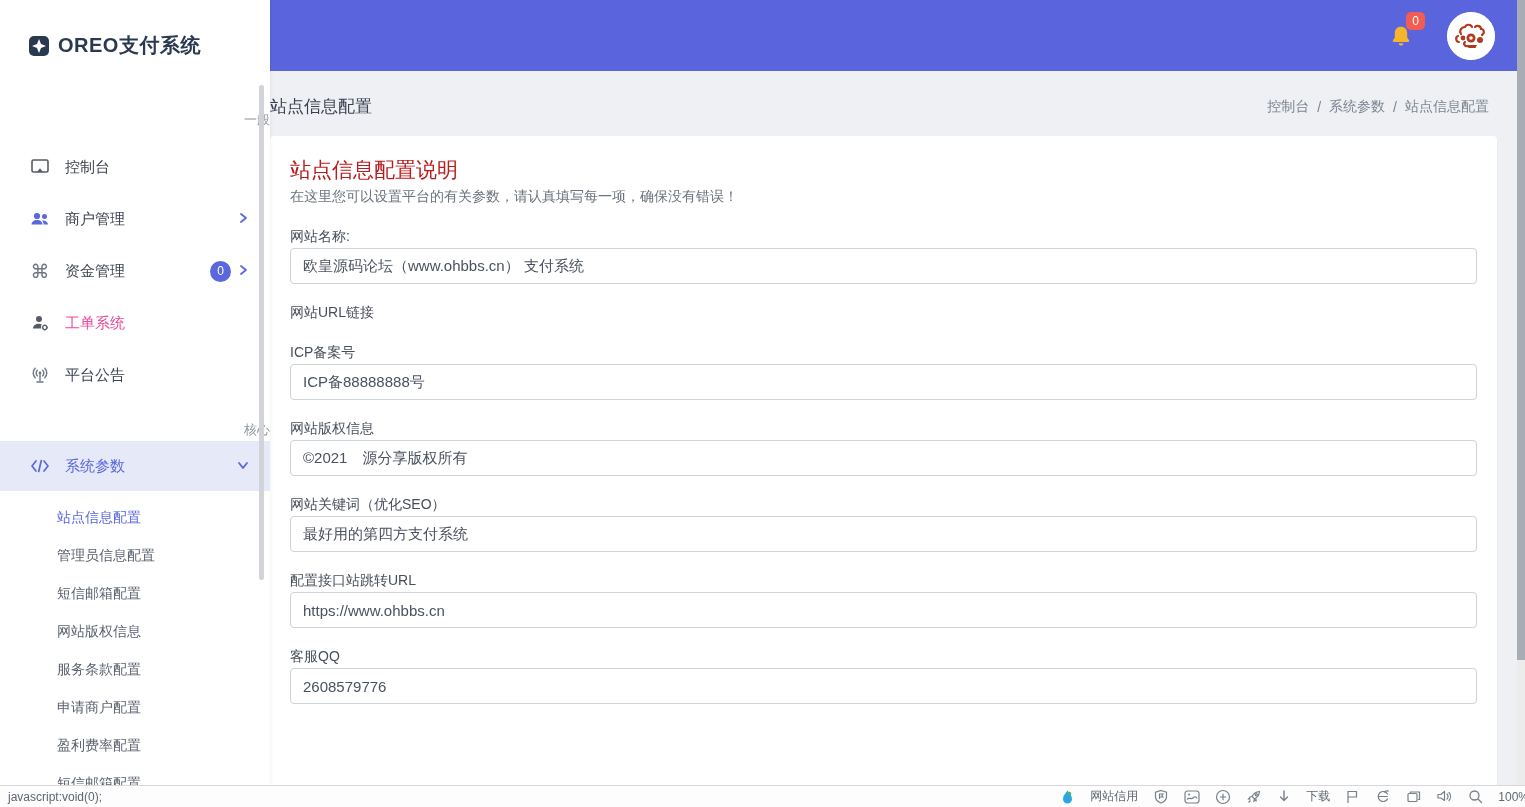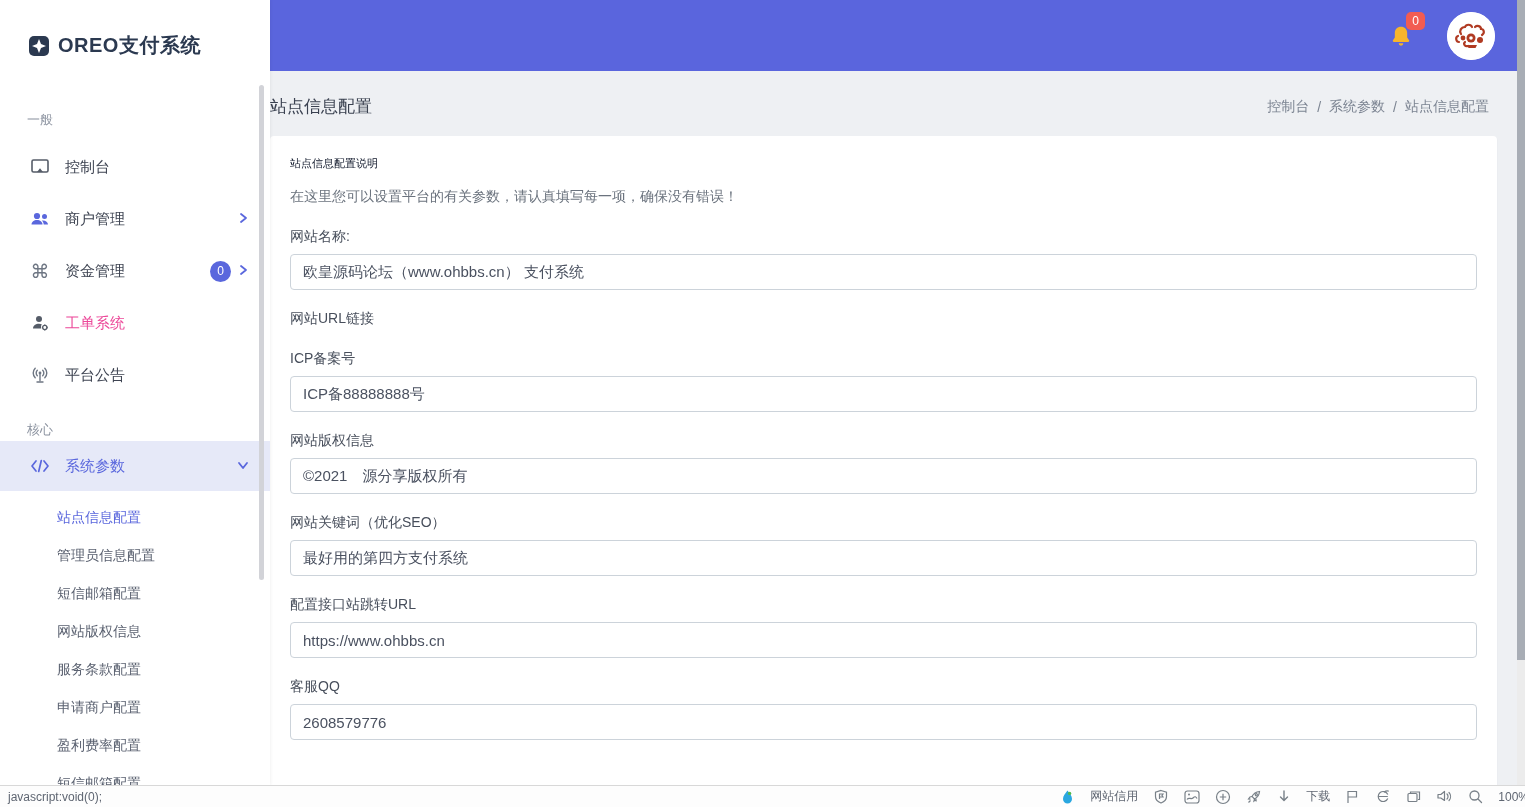--- a/index.html
+++ b/index.html
@@ -3,21 +3,21 @@
 <meta charset="utf-8">
 <style>
   * { margin:0; padding:0; box-sizing:border-box; }
   html,body { width:1525px; height:807px; overflow:hidden; }
   body {
     font-family:"Liberation Sans","DejaVu Sans",sans-serif;
     background:#eef0f3; position:relative; color:#3e4452;
   }
   
   .sidebar { position:absolute; left:0; top:0; width:270px; height:785px;
-             background:#fff; z-index:6; overflow:hidden; box-shadow:1px 0 3px rgba(0,0,0,.05); }
+             background:#fff; z-index:6; overflow:hidden; box-shadow:1px 0 3px rgba(0,0,0,.05);text-align:right; }
   .logo-row { display:flex; align-items:center; gap:8px; margin:32px 0 0 28px; cursor:pointer; }
   .logo-text { font-size:20px; font-weight:700; color:#2b3950; letter-spacing:.5px; }
   .section-label { margin:52px 0 0 27px; font-size:13px; color:#8c93a0; height:18px; }
   .section-label.core { margin-top:20px; }
   .nav { margin-top:12px; }
   .nav-item { height:52px; display:flex; align-items:center; padding:0 20px 0 28px;
               font-size:15px; color:#3e4452; cursor:pointer; }
   .ni-icon { width:24px; margin-right:13px; display:flex; align-items:center; justify-content:center; color:#6e7683; }
   .ni-label { flex:0 0 auto; }
   .spacer { flex:1; }
@@ -44,26 +44,26 @@
   .main { position:absolute; left:238px; top:71px; width:1279px; height:714px;
           background:#eef0f3; overflow:hidden; }
   .page-head { display:flex; align-items:center; justify-content:space-between;
                padding:24px 28px 0 32px; }
   .page-title { font-size:17px; color:#3a4150; }
   .breadcrumb { display:flex; align-items:center; gap:8px; font-size:14px; color:#7c8492; }
   .crumb { cursor:pointer; }
   .crumb.current { cursor:default; }
   .card { margin:18px 20px 0 32px; background:#fff; border-radius:4px; padding:20px 20px 40px 20px;
           box-shadow:0 1px 2px rgba(31,45,61,.06); height:700px; }
-  .card-heading { font-size:11px; color:#0f172a; height:20px; }
+  .card-heading { font-size:21px; color:#b91c1c; height:20px; }
   .card-desc { margin-top:12px; font-size:14px; color:#6b737e; height:20px; }
   .field { margin-top:20px; }
   .field:first-of-type { margin-top:28px; }
   .field-label { font-size:14px; color:#474e5b; height:20px; display:block; }
-  .field-input { margin-top:6px; width:100%; height:36px; border:1px solid #ccd3da; border-radius:4px;
+  .field-input { margin-top:0; width:100%; height:36px; border:1px solid #ccd3da; border-radius:4px;
                  padding:0 12px; font-size:15px; color:#4a5160; background:#fff; outline:none;
                  font-family:"Liberation Sans","DejaVu Sans",sans-serif; }
   
   .v-scrollbar { position:absolute; right:0; top:0; width:8px; height:785px; background:#ececec; z-index:7; }
   .v-scroll-thumb { position:absolute; top:0; width:8px; height:660px; background:#a8adb5; }
   
   .statusbar { position:absolute; left:0; bottom:0; width:1525px; height:22px; background:#fdfdfd;
                border-top:1px solid #d8d8d8; z-index:10; display:flex; align-items:center;
                font-size:12px; color:#5f6672;justify-content:center; }
   .status-left { margin-left:8px; }

